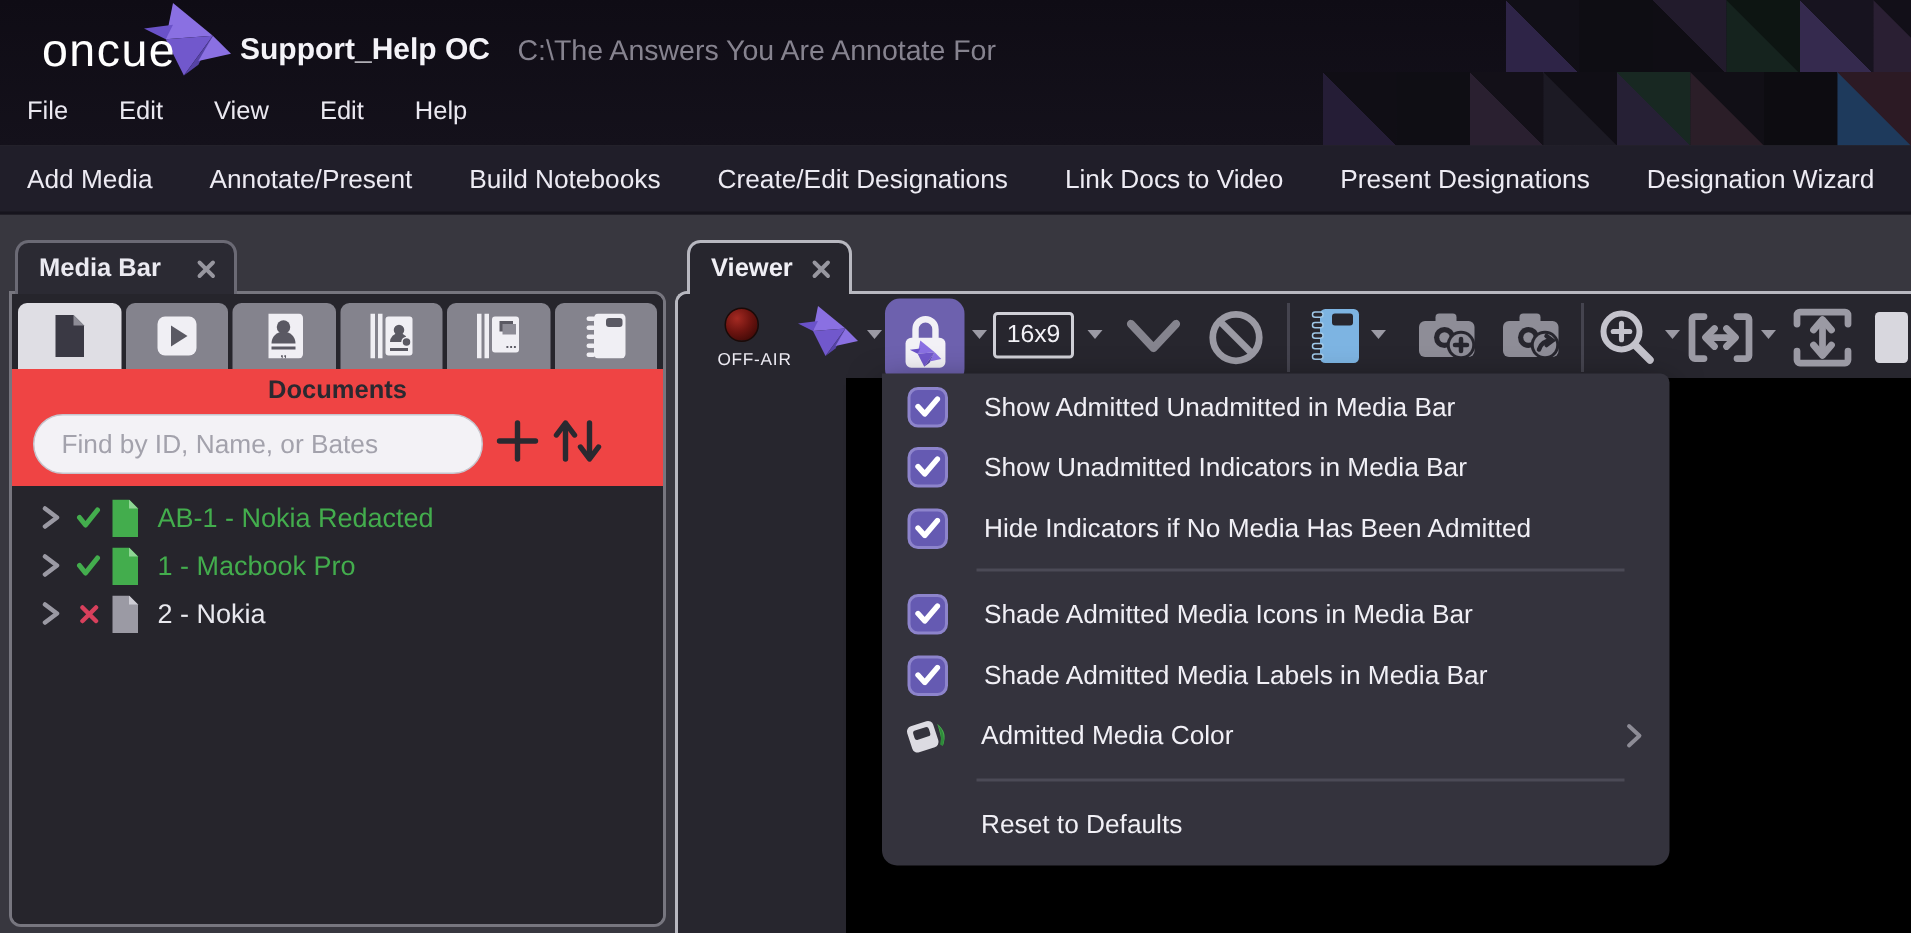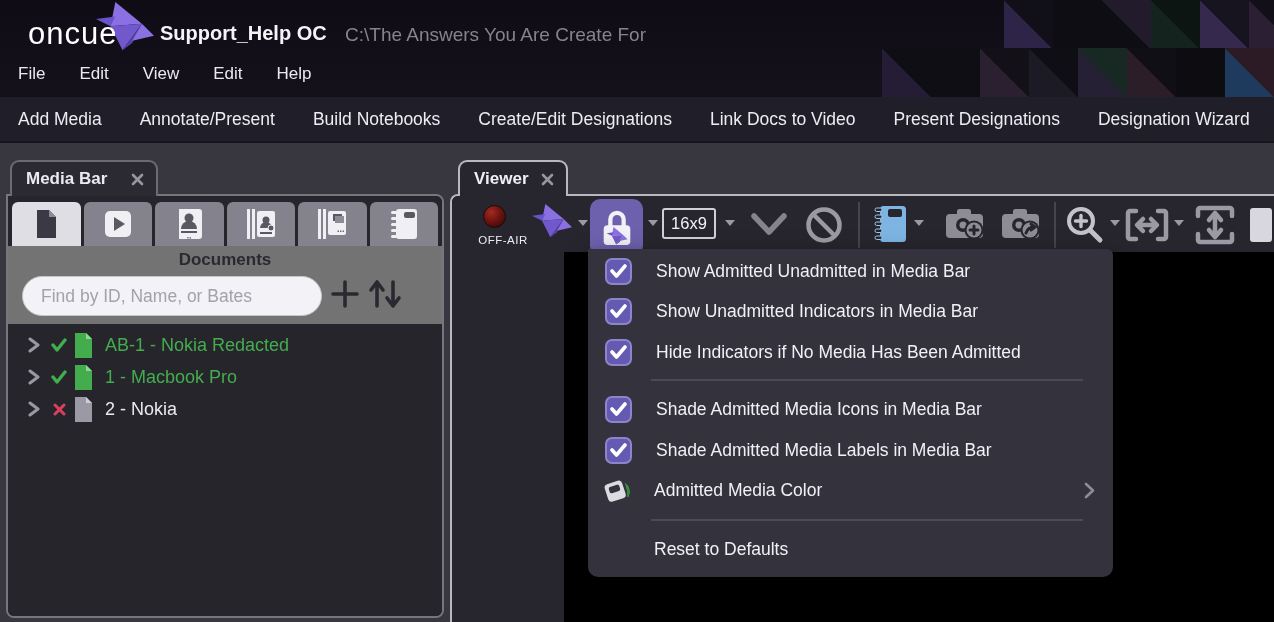--- a/index.html
+++ b/index.html
@@ -32,21 +32,21 @@
             border-radius:9px 9px 0 0; display:flex; align-items:center; gap:24px; z-index:6; }
   .mb-tab .t { color:#ebeaf1; font-size:17px; font-weight:bold; }
   .mb-panel { position:absolute; left:6px; top:194px; width:438px; height:424px;
               background:#26252c; border:2px solid #77767f; border-radius:0 8px 8px 8px;
               overflow:hidden; z-index:5; }
   .mb-iconrow { position:absolute; left:0; top:0; width:100%; height:50px; background:#26252c;
                 display:flex; gap:3px; padding:6px 4px 0 4px; }
   .mb-iconbtn { width:69px; height:44px; background:#84838d; border-radius:6px 6px 0 0;
                 display:flex; align-items:center; justify-content:center; }
   .mb-iconbtn.sel { background:#dfdee4; }
-  .mb-header { position:absolute; left:0; top:50px; width:100%; height:78px; background:#737373; }
+  .mb-header { position:absolute; left:0; top:50px; width:100%; height:78px; background:#ef4444; }
   .mb-header .title { position:absolute; left:0; top:4px; width:100%; text-align:center;
                       color:#2a2930; font-size:17px; font-weight:bold; }
   .mb-search { position:absolute; left:14px; top:30px; width:300px; height:40px;
                border-radius:20px; border:1px solid #c6c5cd; background:#f3f2f6;
                padding:0 18px; font-size:17.5px; color:#3a3940; outline:none;
                font-family:"Liberation Sans", sans-serif; }
   .mb-search::placeholder { color:#a3a2ac; }
   .mb-plus { position:absolute; left:322px; top:33px; }
   .mb-sort { position:absolute; left:358px; top:32px; }
   .mb-tree { position:absolute; left:0; top:128px; width:100%; bottom:0; background:#26252c; }
@@ -131,21 +131,21 @@
       <div style="left:312px;top:48px;background:#0d0c11"></div>
       <div style="left:361px;top:48px;background:linear-gradient(45deg,#1e3a5c 49.5%,#2c1a24 50%)"></div>
     </div>
     <span class="logo">oncue</span>
     <span class="logo-bird">
       <svg width="58" height="58" viewBox="0 0 48 48">
           <use href="#bird"></use>
         </svg>
     </span>
     <span class="case-name">Support_Help OC</span>
-    <span class="case-path">C:\The Answers You Are Create For</span>
+    <span class="case-path">C:\The Answers You Are Annotate For</span>
     <div class="menubar">
       <span>File</span>
       <span>Edit</span>
       <span>View</span>
       <span>Edit</span>
       <span>Help</span>
     </div>
   </div>
 
   <div class="ribbon">

